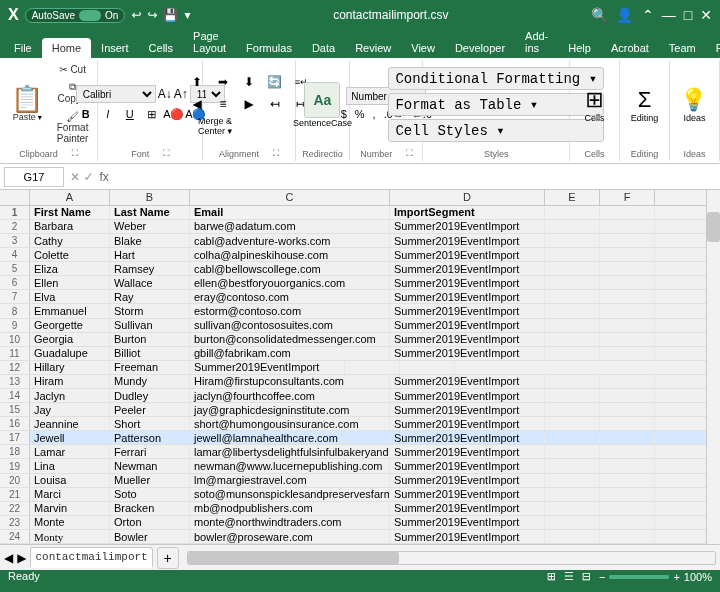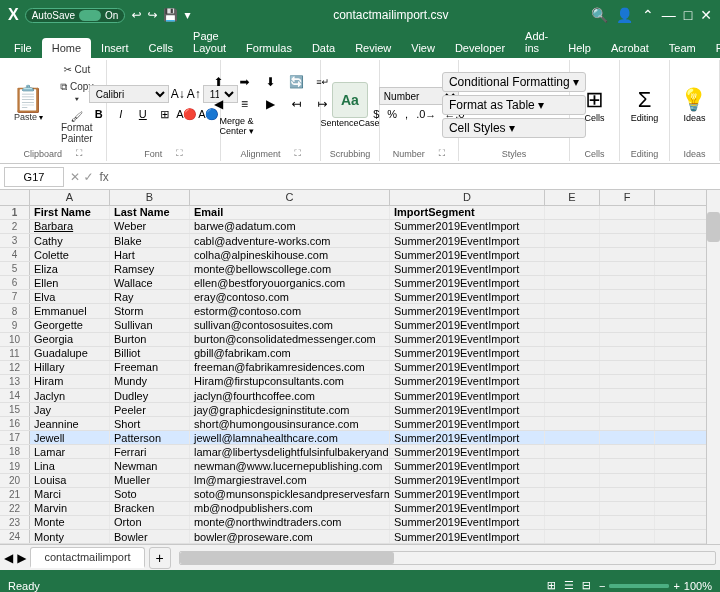--- a/index.html
+++ b/index.html
@@ -130,24 +130,25 @@
       border-radius: 2px;
     }
     .align-btn { width: 24px; height: 20px; border: none; background: none; cursor: pointer; font-size: 12px; border-radius: 2px; }
 
     
     .styles-group { display: flex; flex-direction: column; gap: 3px; }
     .styles-btn {
       background: #f0f0f0;
       border: 1px solid #c8c8c8;
       border-radius: 3px;
-      font-size: 12px;
+      font-size: 14px;
       padding: 2px 6px;
       cursor: pointer;
       white-space: nowrap;
+      font-family: Liberation Mono, monospace;
     }
 
     
     .cells-btn { display: flex; flex-direction: column; align-items: center; font-size: 9px; cursor: pointer; padding: 4px; }
 
     
     .formula-bar {
       background: white;
       border-bottom: 1px solid #c8c8c8;
       display: flex;
@@ -228,43 +229,44 @@
       color: #000;
       border-right: 1px solid #e8e8e8;
       overflow: hidden;
       white-space: nowrap;
     }
     .sheet-tab {
       background: white;
       border: 1px solid #c8c8c8;
       border-bottom: none;
       border-radius: 3px 3px 0 0;
-      padding: 3px 13px;
+      padding: 3px 4px;
       font-size: 11px;
       cursor: pointer;
       color: #333;
+      font-family: Liberation Mono, monospace;
     }
     .sheet-tab.active { background: white; border-bottom: 2px solid white; }
     .add-sheet-btn {
       width: 22px; height: 22px;
       border: 1px solid #c8c8c8;
       border-radius: 3px;
       background: #f2f2f2;
       cursor: pointer;
       display: flex; align-items: center; justify-content: center;
       font-size: 14px;
     }
 
     
     .status-bar {
       background: #217346;
       color: white;
       height: 22px;
       display: flex;
-      align-items: flex-end;
+      align-items: flex-start;
       justify-content: space-between;
       padding: 0 8px;
       font-size: 11px;
     }
     .status-right { display: flex; align-items: center; gap: 8px; }
     .zoom-control { display: flex; align-items: center; gap: 4px; }
 
     
     .main-container {
       display: flex;
@@ -474,21 +476,21 @@
     </div>
 
     <div class="ribbon-group">
       <div class="ribbon-group-content">
         <div class="sentence-case-btn">
           <div class="sentence-case-icon">Aa</div>
           <span style="font-size:9px;">SentenceCase</span>
         </div>
       </div>
       <div class="ribbon-group-label">
-        <span>Scrubbing</span>
+        <span>Redirectio</span>
       </div>
     </div>
 
     <div class="ribbon-group">
       <div class="ribbon-group-content">
         <div class="number-group">
           <select class="number-format-select">
             <option>Number</option>
             <option>General</option>
             <option>Currency</option>
@@ -585,21 +587,21 @@
           <div class="row-num">1</div>
           <div class="cell" style="width:80px; min-width:80px; font-weight:bold;">First Name</div>
           <div class="cell" style="width:80px; min-width:80px; font-weight:bold;">Last Name</div>
           <div class="cell" style="width:200px; min-width:200px; font-weight:bold;">Email</div>
           <div class="cell" style="width:155px; min-width:155px; font-weight:bold;">ImportSegment</div>
           <div class="cell" style="width:55px; min-width:55px;"></div>
           <div class="cell" style="width:55px; min-width:55px;"></div>
         </div>
       <div class="data-row">
             <div class="row-num">2</div>
-            <div class="cell" style="width: 80px; min-width: 80px; text-decoration: underline;">Barbara</div>
+            <div class="cell" style="width: 80px; min-width: 80px;">Barbara</div>
             <div class="cell" style="width: 80px; min-width: 80px;">Weber</div>
             <div class="cell" style="width: 200px; min-width: 200px;">barwe@adatum.com</div>
             <div class="cell" style="width: 155px; min-width: 155px;">Summer2019EventImport</div>
             <div class="cell" style="width: 55px; min-width: 55px;"></div>
             <div class="cell" style="width: 55px; min-width: 55px;"></div>
           </div>
           <div class="data-row">
             <div class="row-num">3</div>
             <div class="cell" style="width: 80px; min-width: 80px;">Cathy</div>
             <div class="cell" style="width: 80px; min-width: 80px;">Blake</div>
@@ -614,21 +616,21 @@
             <div class="cell" style="width: 80px; min-width: 80px;">Hart</div>
             <div class="cell" style="width: 200px; min-width: 200px;">colha@alpineskihouse.com</div>
             <div class="cell" style="width: 155px; min-width: 155px;">Summer2019EventImport</div>
             <div class="cell" style="width: 55px; min-width: 55px;"></div>
             <div class="cell" style="width: 55px; min-width: 55px;"></div>
           </div>
           <div class="data-row">
             <div class="row-num">5</div>
             <div class="cell" style="width: 80px; min-width: 80px;">Eliza</div>
             <div class="cell" style="width: 80px; min-width: 80px;">Ramsey</div>
-            <div class="cell" style="width: 200px; min-width: 200px;">monte@bellowscollege.com</div>
+            <div class="cell" style="width: 200px; min-width: 200px;">cabl@bellowscollege.com</div>
             <div class="cell" style="width: 155px; min-width: 155px;">Summer2019EventImport</div>
             <div class="cell" style="width: 55px; min-width: 55px;"></div>
             <div class="cell" style="width: 55px; min-width: 55px;"></div>
           </div>
           <div class="data-row">
             <div class="row-num">6</div>
             <div class="cell" style="width: 80px; min-width: 80px;">Ellen</div>
             <div class="cell" style="width: 80px; min-width: 80px;">Wallace</div>
             <div class="cell" style="width: 200px; min-width: 200px;">ellen@bestforyouorganics.com</div>
             <div class="cell" style="width: 155px; min-width: 155px;">Summer2019EventImport</div>
@@ -677,21 +679,20 @@
             <div class="cell" style="width: 80px; min-width: 80px;">Billiot</div>
             <div class="cell" style="width: 200px; min-width: 200px;">gbill@fabrikam.com</div>
             <div class="cell" style="width: 155px; min-width: 155px;">Summer2019EventImport</div>
             <div class="cell" style="width: 55px; min-width: 55px;"></div>
             <div class="cell" style="width: 55px; min-width: 55px;"></div>
           </div>
           <div class="data-row">
             <div class="row-num">12</div>
             <div class="cell" style="width: 80px; min-width: 80px;">Hillary</div>
             <div class="cell" style="width: 80px; min-width: 80px;">Freeman</div>
-            <div class="cell" style="width: 200px; min-width: 200px;">freeman@fabrikamresidences.com</div>
             <div class="cell" style="width: 155px; min-width: 155px;">Summer2019EventImport</div>
             <div class="cell" style="width: 55px; min-width: 55px;"></div>
             <div class="cell" style="width: 55px; min-width: 55px;"></div>
           </div>
           <div class="data-row">
             <div class="row-num">13</div>
             <div class="cell" style="width: 80px; min-width: 80px;">Hiram</div>
             <div class="cell" style="width: 80px; min-width: 80px;">Mundy</div>
             <div class="cell" style="width: 200px; min-width: 200px;">Hiram@firstupconsultants.com</div>
             <div class="cell" style="width: 155px; min-width: 155px;">Summer2019EventImport</div>
@@ -783,21 +784,21 @@
             <div class="row-num">23</div>
             <div class="cell" style="width: 80px; min-width: 80px;">Monte</div>
             <div class="cell" style="width: 80px; min-width: 80px;">Orton</div>
             <div class="cell" style="width: 200px; min-width: 200px;">monte@northwindtraders.com</div>
             <div class="cell" style="width: 155px; min-width: 155px;">Summer2019EventImport</div>
             <div class="cell" style="width: 55px; min-width: 55px;"></div>
             <div class="cell" style="width: 55px; min-width: 55px;"></div>
           </div>
           <div class="data-row">
             <div class="row-num">24</div>
-            <div class="cell" style="width: 80px; min-width: 80px;">Monty</div>
+            <div class="cell" style="width: 80px; min-width: 80px; font-family: Liberation Serif, serif;">Monty</div>
             <div class="cell" style="width: 80px; min-width: 80px;">Bowler</div>
             <div class="cell" style="width: 200px; min-width: 200px;">bowler@proseware.com</div>
             <div class="cell" style="width: 155px; min-width: 155px;">Summer2019EventImport</div>
             <div class="cell" style="width: 55px; min-width: 55px;"></div>
             <div class="cell" style="width: 55px; min-width: 55px;"></div>
           </div>
         </div>
     </div>
     <div class="v-scrollbar">
       <div style="width:100%; height:30px; background:#c8c8c8; border-radius:3px; margin-top:22px;"></div>

